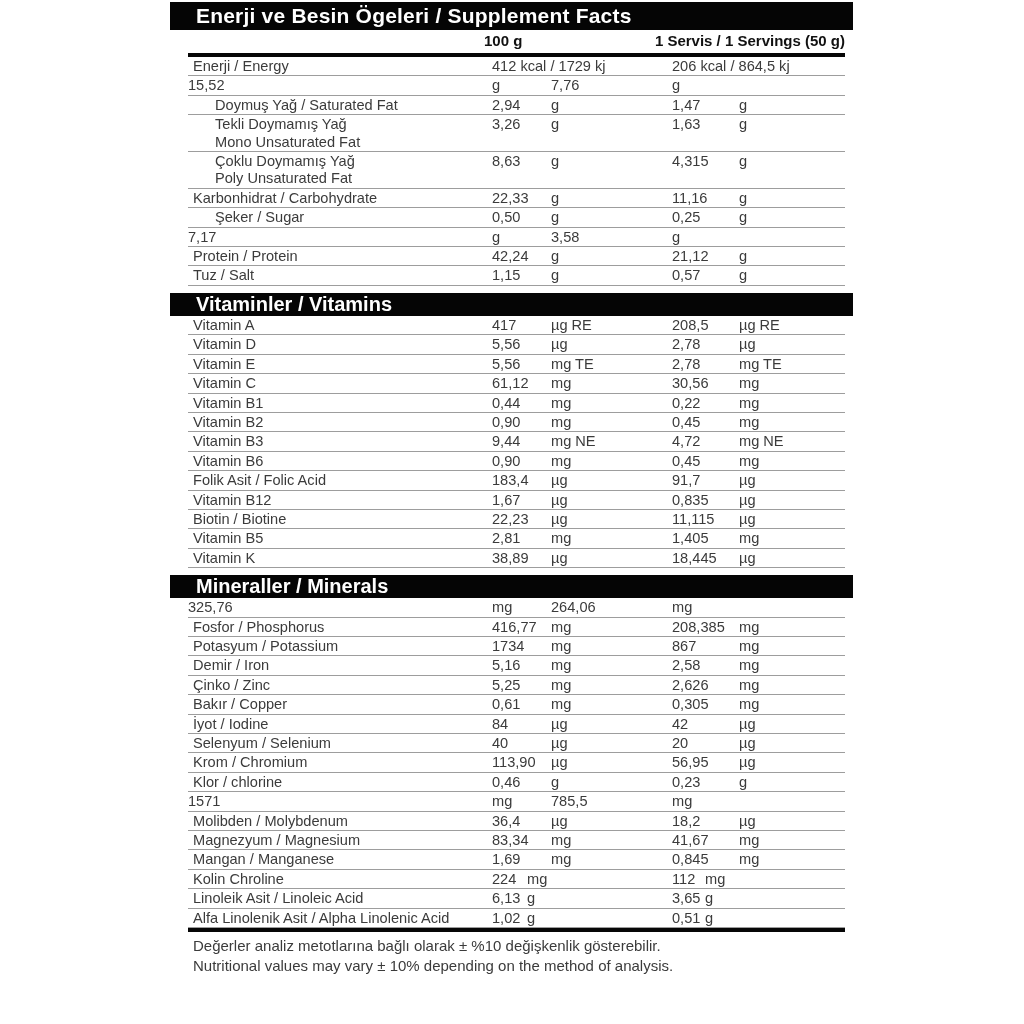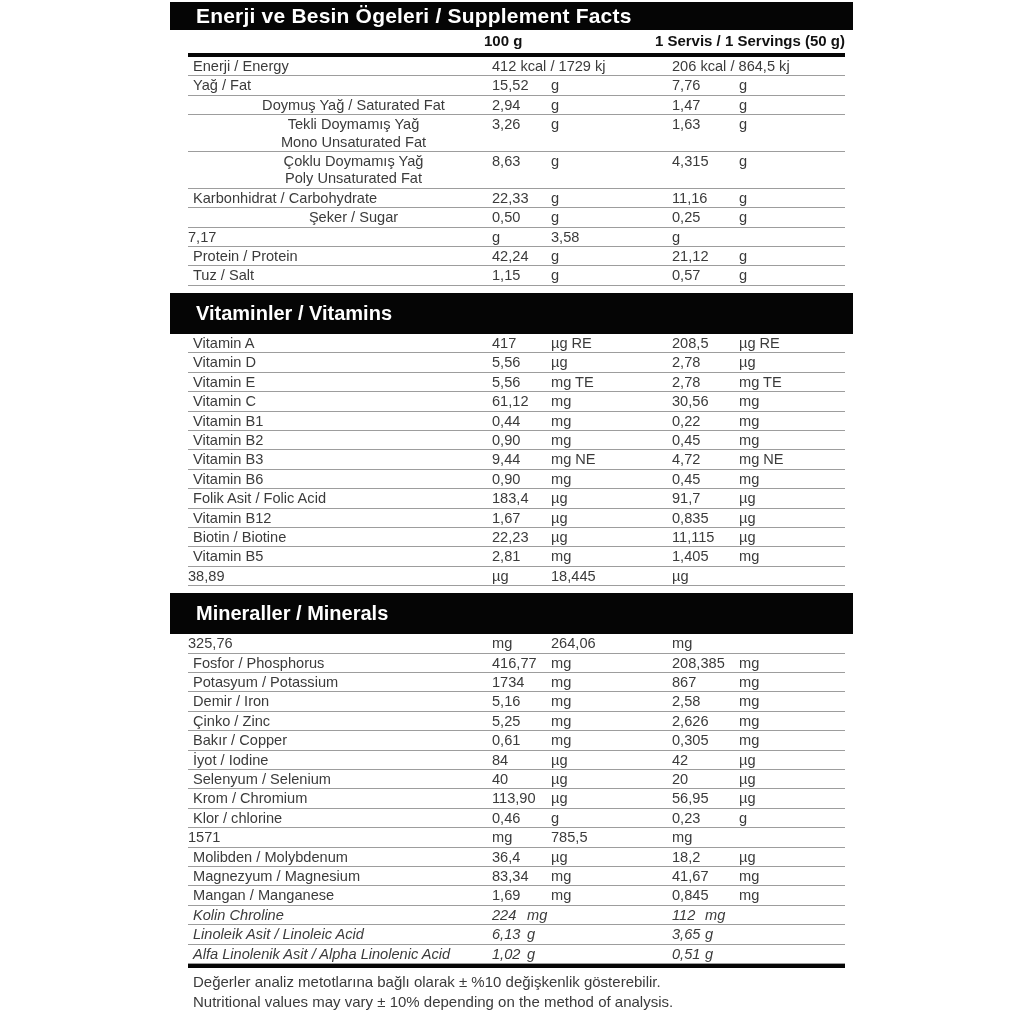--- a/index.html
+++ b/index.html
@@ -16,26 +16,26 @@
   .col-headers { display:flex; align-items:flex-start; height:21px; margin-top:2px;
                  font-weight:bold; color:#111; font-size:15px; }
   .col-headers .c100 { margin-left:296px; }
   .col-headers .cserv { margin-left:auto; }
 
   .thick-rule { height:4px; background:#060606; }
 
   .row { display:grid; grid-template-columns:304px 59px 121px 67px 1fr;
          border-bottom:1px solid #9d9d9d; min-height:17.8px; line-height:17.4px;
          font-size:14.6px; align-items:start; padding-top:1px; }
-  .rows.tight .row { grid-template-columns:304px 35px 145px 33px 1fr;font-style:italic; }
+  .rows.tight .row { grid-template-columns:304px 35px 145px 33px 1fr; }
   .row .label { padding-left:5px; white-space:pre-line; }
-  .row.indent .label { padding-left:27px;text-align:center; }
+  .row.indent .label { padding-left:27px; }
   .row .num, .row .unit { white-space:nowrap; }
 
-  .section-bar { background:#050505; height:41px; margin-top:7px; display:flex;
+  .section-bar { background:#050505; height:23px; margin-top:7px; display:flex;
                  align-items:center; padding-left:26px; }
   .section-bar span { color:#ffffff; font-size:20px; font-weight:bold; }
 
   .footnotes { margin:4px 8px 0 18px; font-size:15px; line-height:19.5px;
                color:#3b3b3b; padding-left:5px; }
 </style>
 </head>
 <body>
 
 <div class="sheet">
@@ -56,21 +56,20 @@
       <div class="content">
         <div class="rows">
           <div class="row">
             <div class="label">Enerji / Energy</div>
             <div class="num">412 kcal / 1729 kj</div>
             <div class="unit"></div>
             <div class="num">206 kcal / 864,5 kj</div>
             <div class="unit"></div>
           </div>
           <div class="row">
-            <div class="label">Yağ / Fat</div>
             <div class="num">15,52</div>
             <div class="unit">g</div>
             <div class="num">7,76</div>
             <div class="unit">g</div>
           </div>
           <div class="row indent">
             <div class="label">Doymuş Yağ / Saturated Fat</div>
             <div class="num">2,94</div>
             <div class="unit">g</div>
             <div class="num">1,47</div>
@@ -211,20 +210,21 @@
             <div class="unit">µg</div>
           </div>
           <div class="row">
             <div class="label">Vitamin B5</div>
             <div class="num">2,81</div>
             <div class="unit">mg</div>
             <div class="num">1,405</div>
             <div class="unit">mg</div>
           </div>
           <div class="row">
+            <div class="label">Vitamin K</div>
             <div class="num">38,89</div>
             <div class="unit">µg</div>
             <div class="num">18,445</div>
             <div class="unit">µg</div>
           </div>
         </div>
       </div>
       <div class="section-bar">
         <span>Mineraller / Minerals</span>
       </div>

